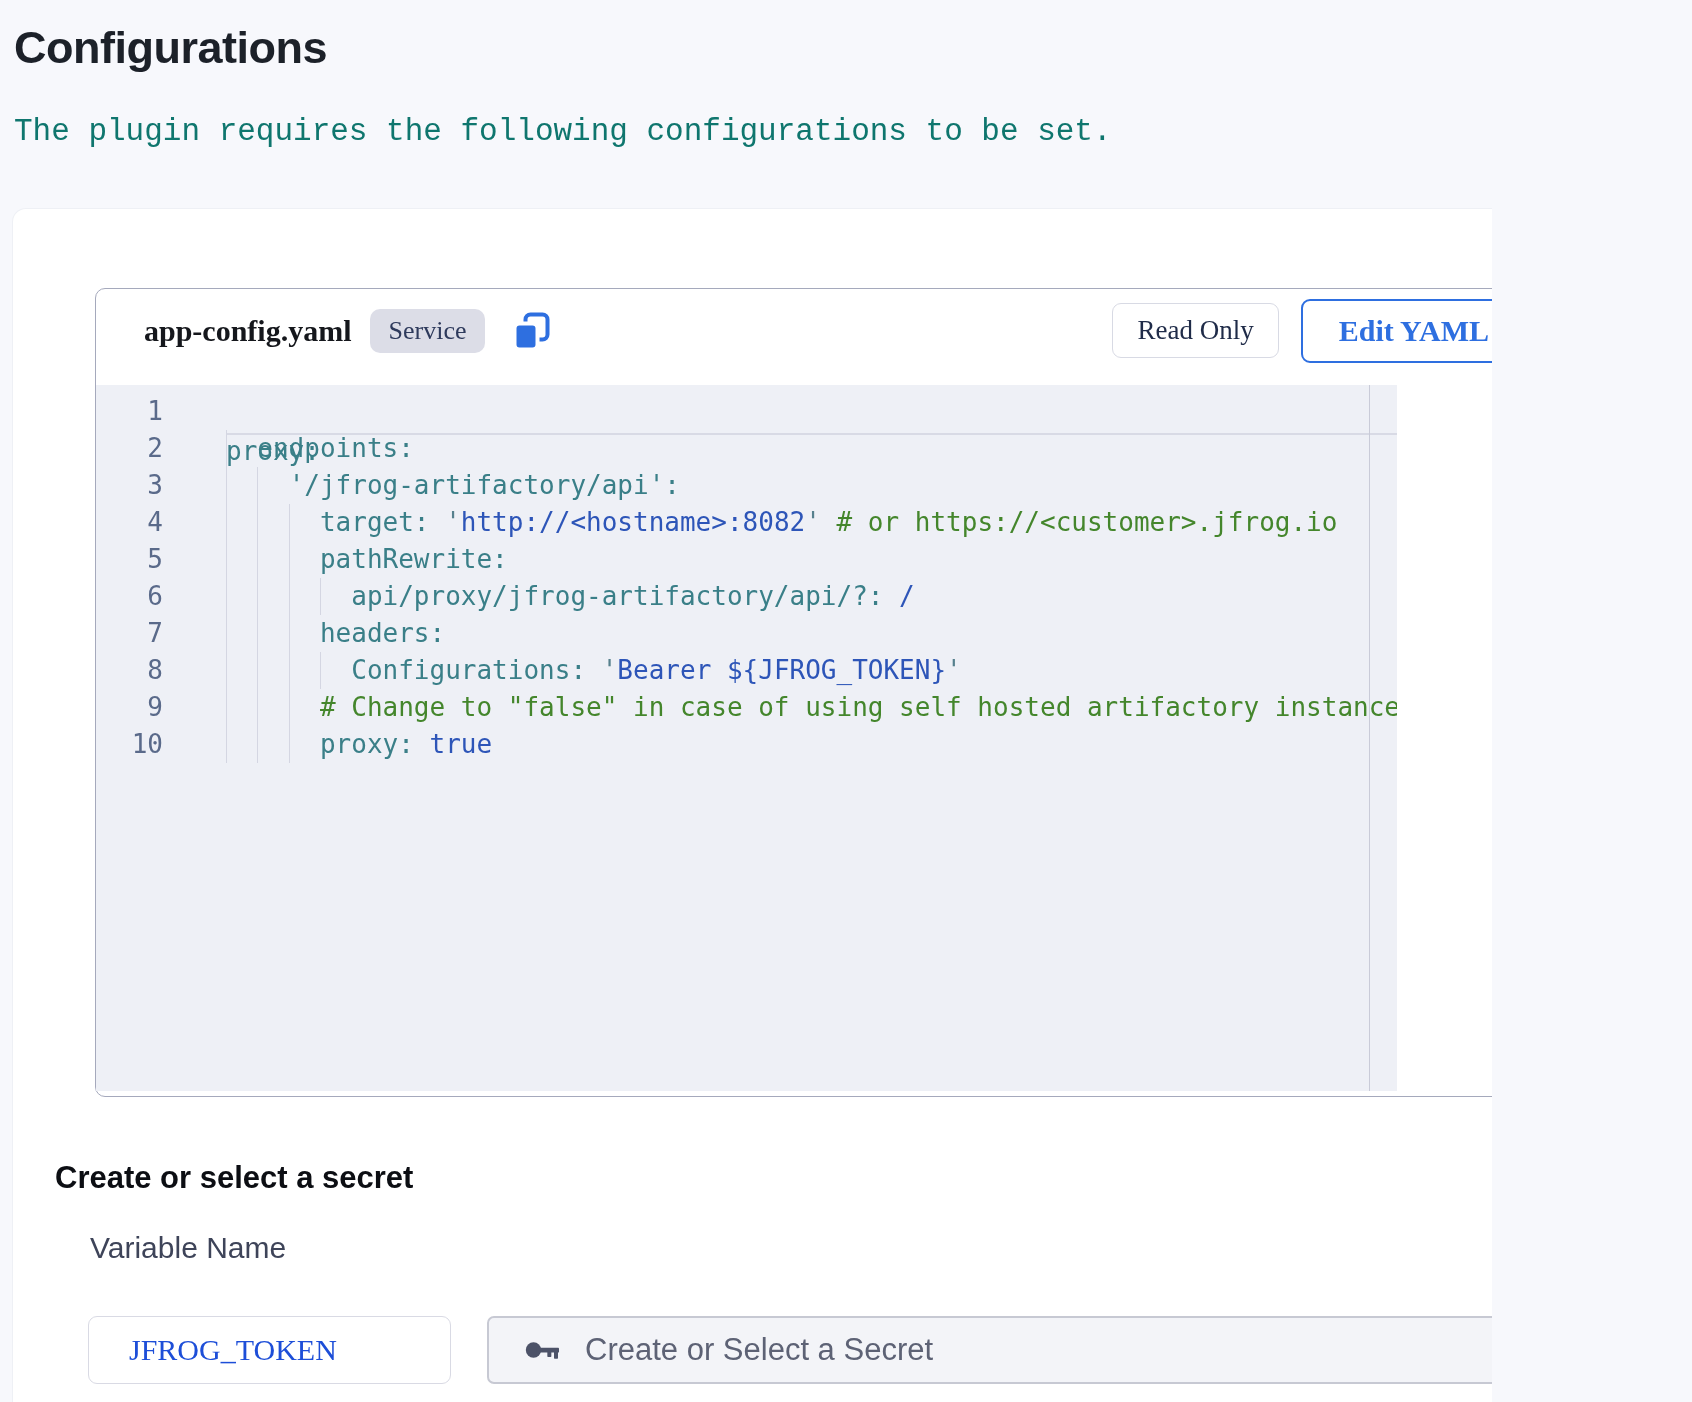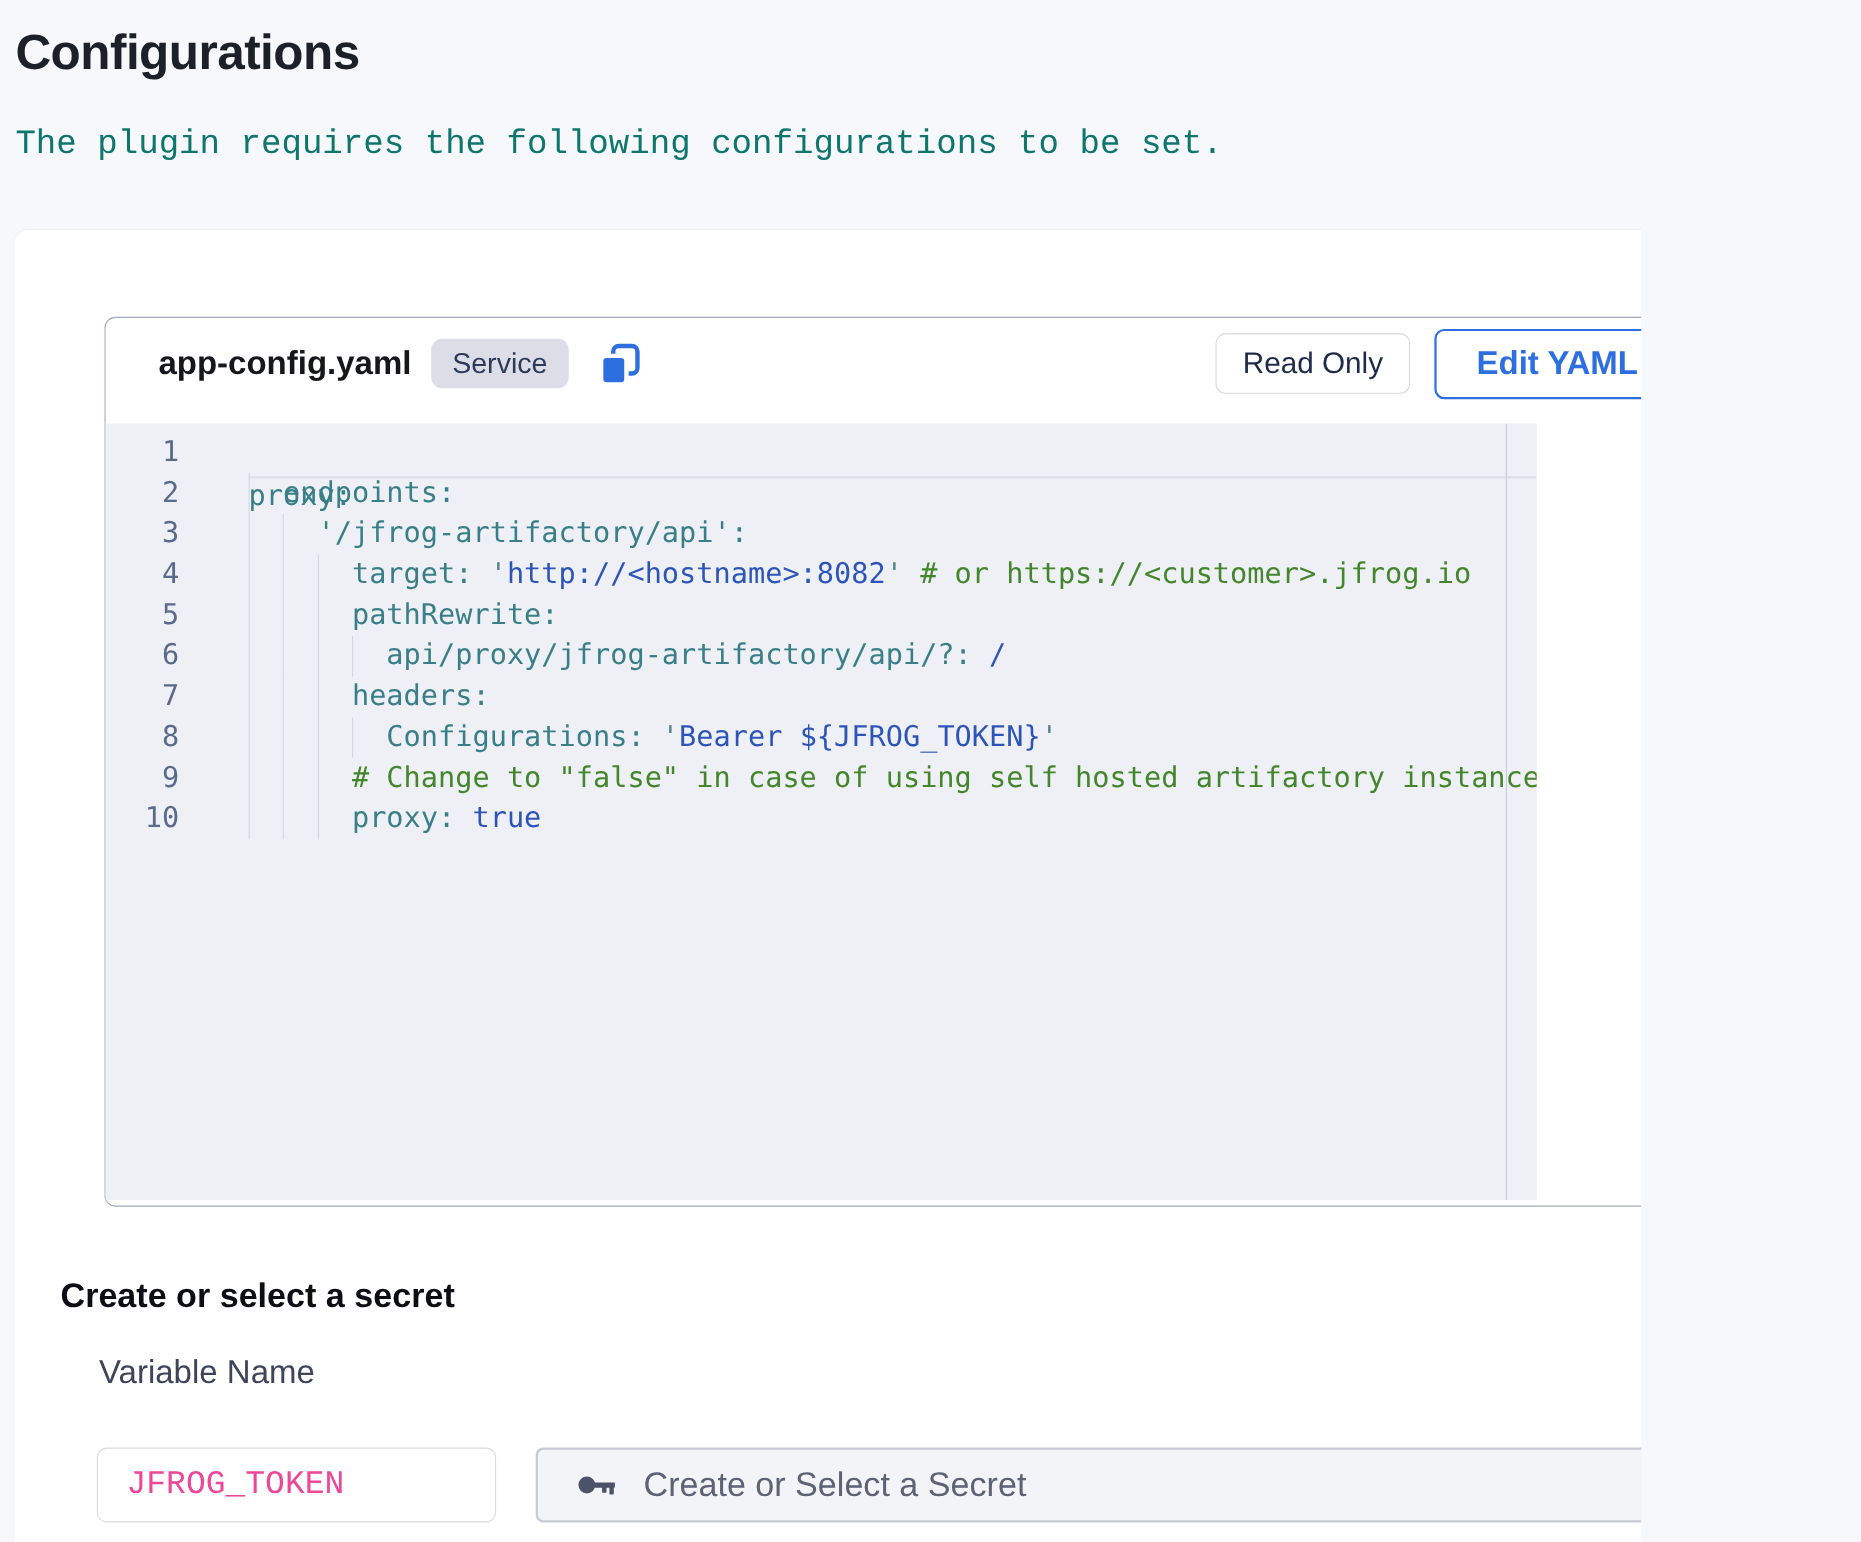--- a/index.html
+++ b/index.html
@@ -21,21 +21,21 @@
     background:#ffffff; border-radius:14px 0 0 0;
     border-top:1px solid #eef0f5; border-left:1px solid #eef0f5;
   }
   
   .card {
     position:absolute; left:95px; top:288px; width:1473px; height:809px;
     background:#ffffff; border:1.5px solid #a5a9bc; border-radius:10px;
   }
   .card-header {
     position:absolute; left:0; top:0; right:0; height:96px;
-    display:flex; align-items:center; padding:0 40px 13px 48px;
+    display:flex; align-items:center; padding:0 40px 13px 48px;font-family:Liberation Serif, serif;
   }
   .file-name { font-size:30px; font-weight:700; color:#15171c; }
   .badge {
     margin-left:18px; background:var(--badge-bg); color:var(--badge-text);
     font-size:26px; padding:7px 19px; border-radius:10px;
   }
   .copy-btn { margin-left:26px; width:42px; height:42px; border:none; background:transparent; cursor:pointer; display:flex; align-items:center; }
   .hdr-spacer { flex:1; }
   .btn-readonly {
     background:#fff; border:1.5px solid #d8dae4; border-radius:9px;
@@ -78,21 +78,21 @@
     position:absolute; left:55px; top:1160px;
     font-size:31px; font-weight:700; color:#0c0e13;
   }
   .var-label {
     position:absolute; left:90px; top:1231px;
     font-size:30px; color:#3e4459;
   }
   .var-input {
     position:absolute; left:88px; top:1316px; width:363px; height:68px;
     border:1.5px solid #d9dae4; border-radius:9px; background:#fff;
-    font-family:Liberation Mono, monospace; font-size:30px; color:#ec4899; padding:0 26px;
+    font-family:Liberation Serif, serif; font-size:30px; color:#1d4ed8; padding:0 40px;
   }
   .secret-select {
     position:absolute; left:487px; top:1316px; width:1040px; height:68px;
     background:#f3f4f8; border:2px solid #c7c9d3; border-radius:7px;
     display:flex; align-items:center; padding-left:34px; gap:22px; cursor:pointer;
   }
   .secret-select span { font-size:31px; color:#5d6275; }
   .trash-btn {
     position:absolute; left:1568px; top:1320px; width:52px; height:60px;
     background:transparent; border:none; cursor:pointer;

